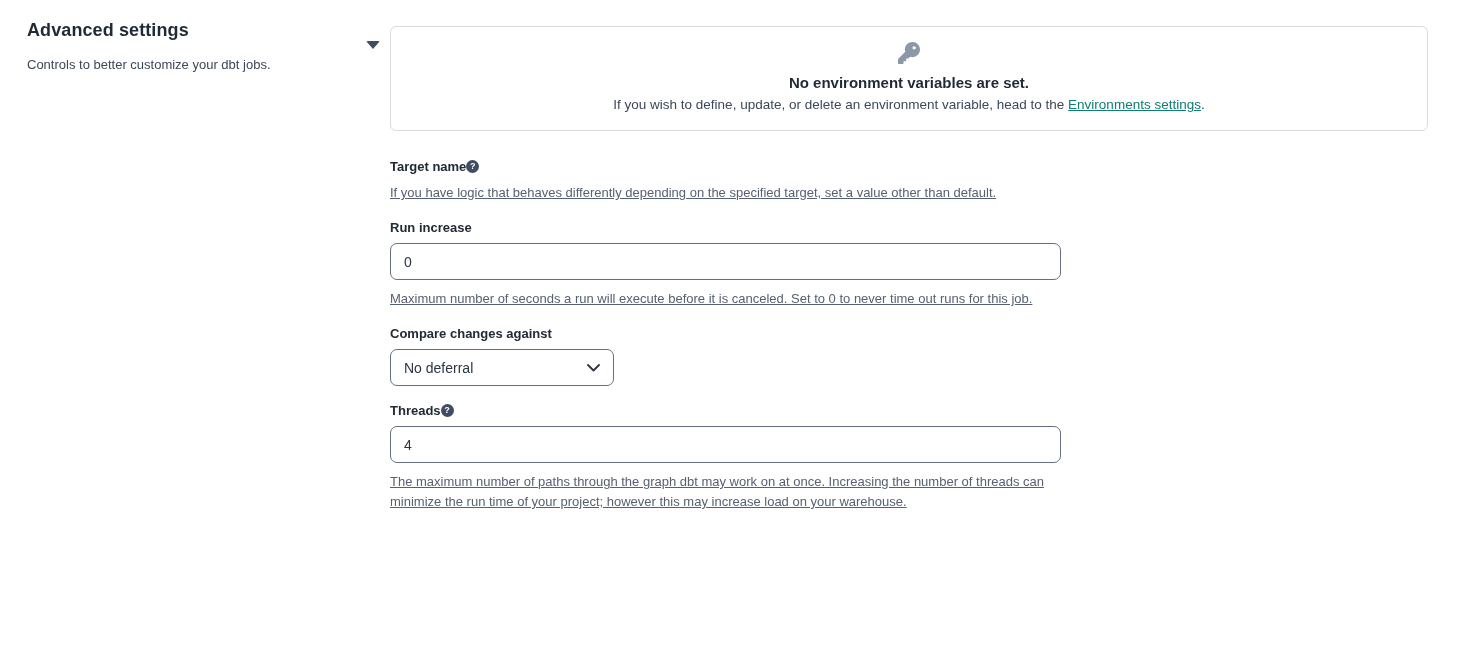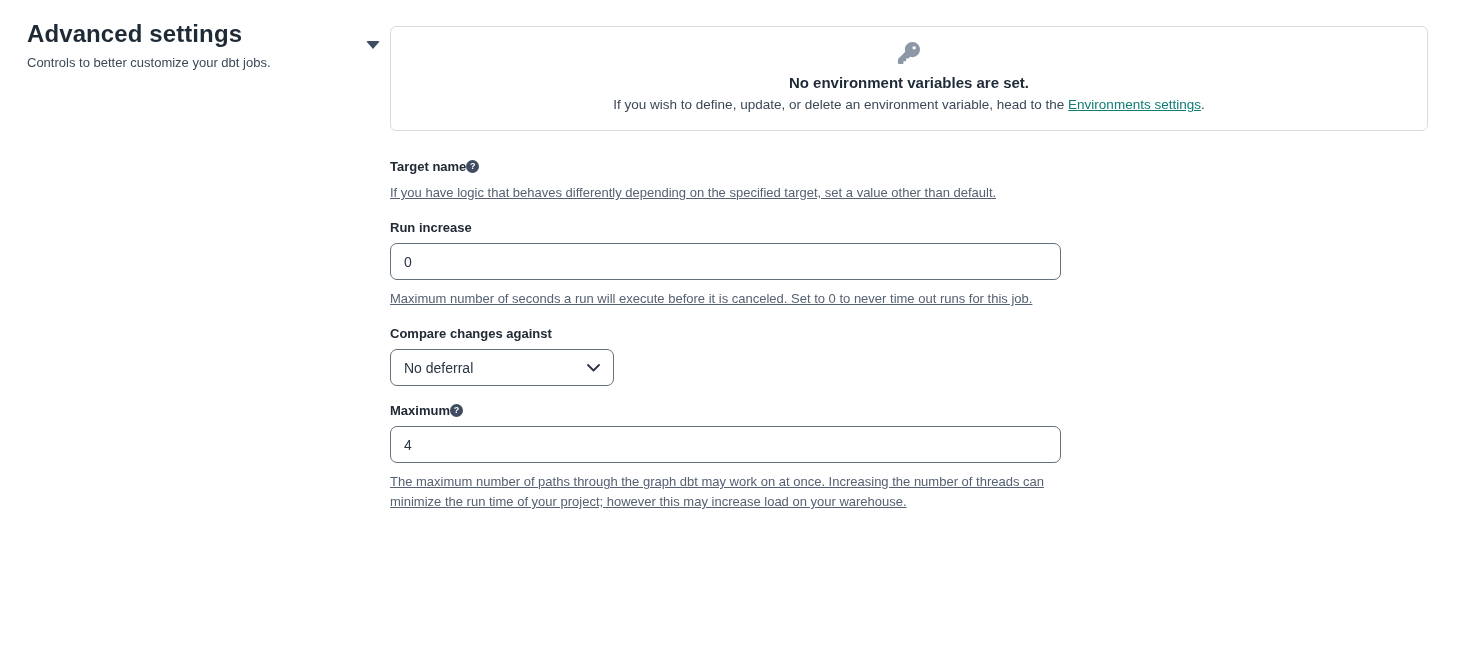--- a/index.html
+++ b/index.html
@@ -7,22 +7,22 @@
   body { width: 1458px; height: 659px; overflow: hidden; color: #212a35; }
 
   .layout { display: flex; width: 100%; }
 
   
   .left-col {
     width: 390px; flex-shrink: 0;
     padding: 20px 0 0 27px;
     display: flex; justify-content: space-between; align-items: flex-start;
   }
-  .page-title { font-size: 24px; font-weight: 700; color: #1f2a37; letter-spacing: .1px; }
-  .page-subtitle { font-size: 13px; color: #3c4858; margin-top: 7px; }
+  .page-title { font-size: 18px; font-weight: 700; color: #1f2a37; letter-spacing: .1px; }
+  .page-subtitle { font-size: 13px; color: #3c4858; margin-top: 16px; }
   .collapse-caret {
     width: 0; height: 0; margin-top: 21px; margin-right: 10px;
     border-left: 7px solid transparent; border-right: 7px solid transparent;
     border-top: 8px solid #3f4c61; border-radius: 2px; cursor: pointer;
   }
 
   
   .right-col { flex: 1; padding-top: 26px; padding-right: 30px; }
 
   .env-box {
@@ -116,21 +116,21 @@
             <svg class="chevron-svg" width="13" height="8" viewBox="0 0 13 8" aria-hidden="true">
               <path d="M1 1l5.5 5.5L12 1" fill="none" stroke="#2b3544" stroke-width="1.8" stroke-linecap="round" stroke-linejoin="round"></path>
             </svg>
           </span>
         </div>
       </div>
 
 
       <div class="form-group">
         <div class="label-row">
-          <span class="field-label">Maximum</span>
+          <span class="field-label">Threads</span>
           <span class="help-icon">?</span>
         </div>
         <input class="text-input" type="text" value="4" style="">
         <p class="helper">The maximum number of paths through the graph dbt may work on at once. Increasing the number of threads can minimize the run time of your project; however this may increase load on your warehouse.</p>
       </div>
 
     </div>
   </div>
 </div>
 

